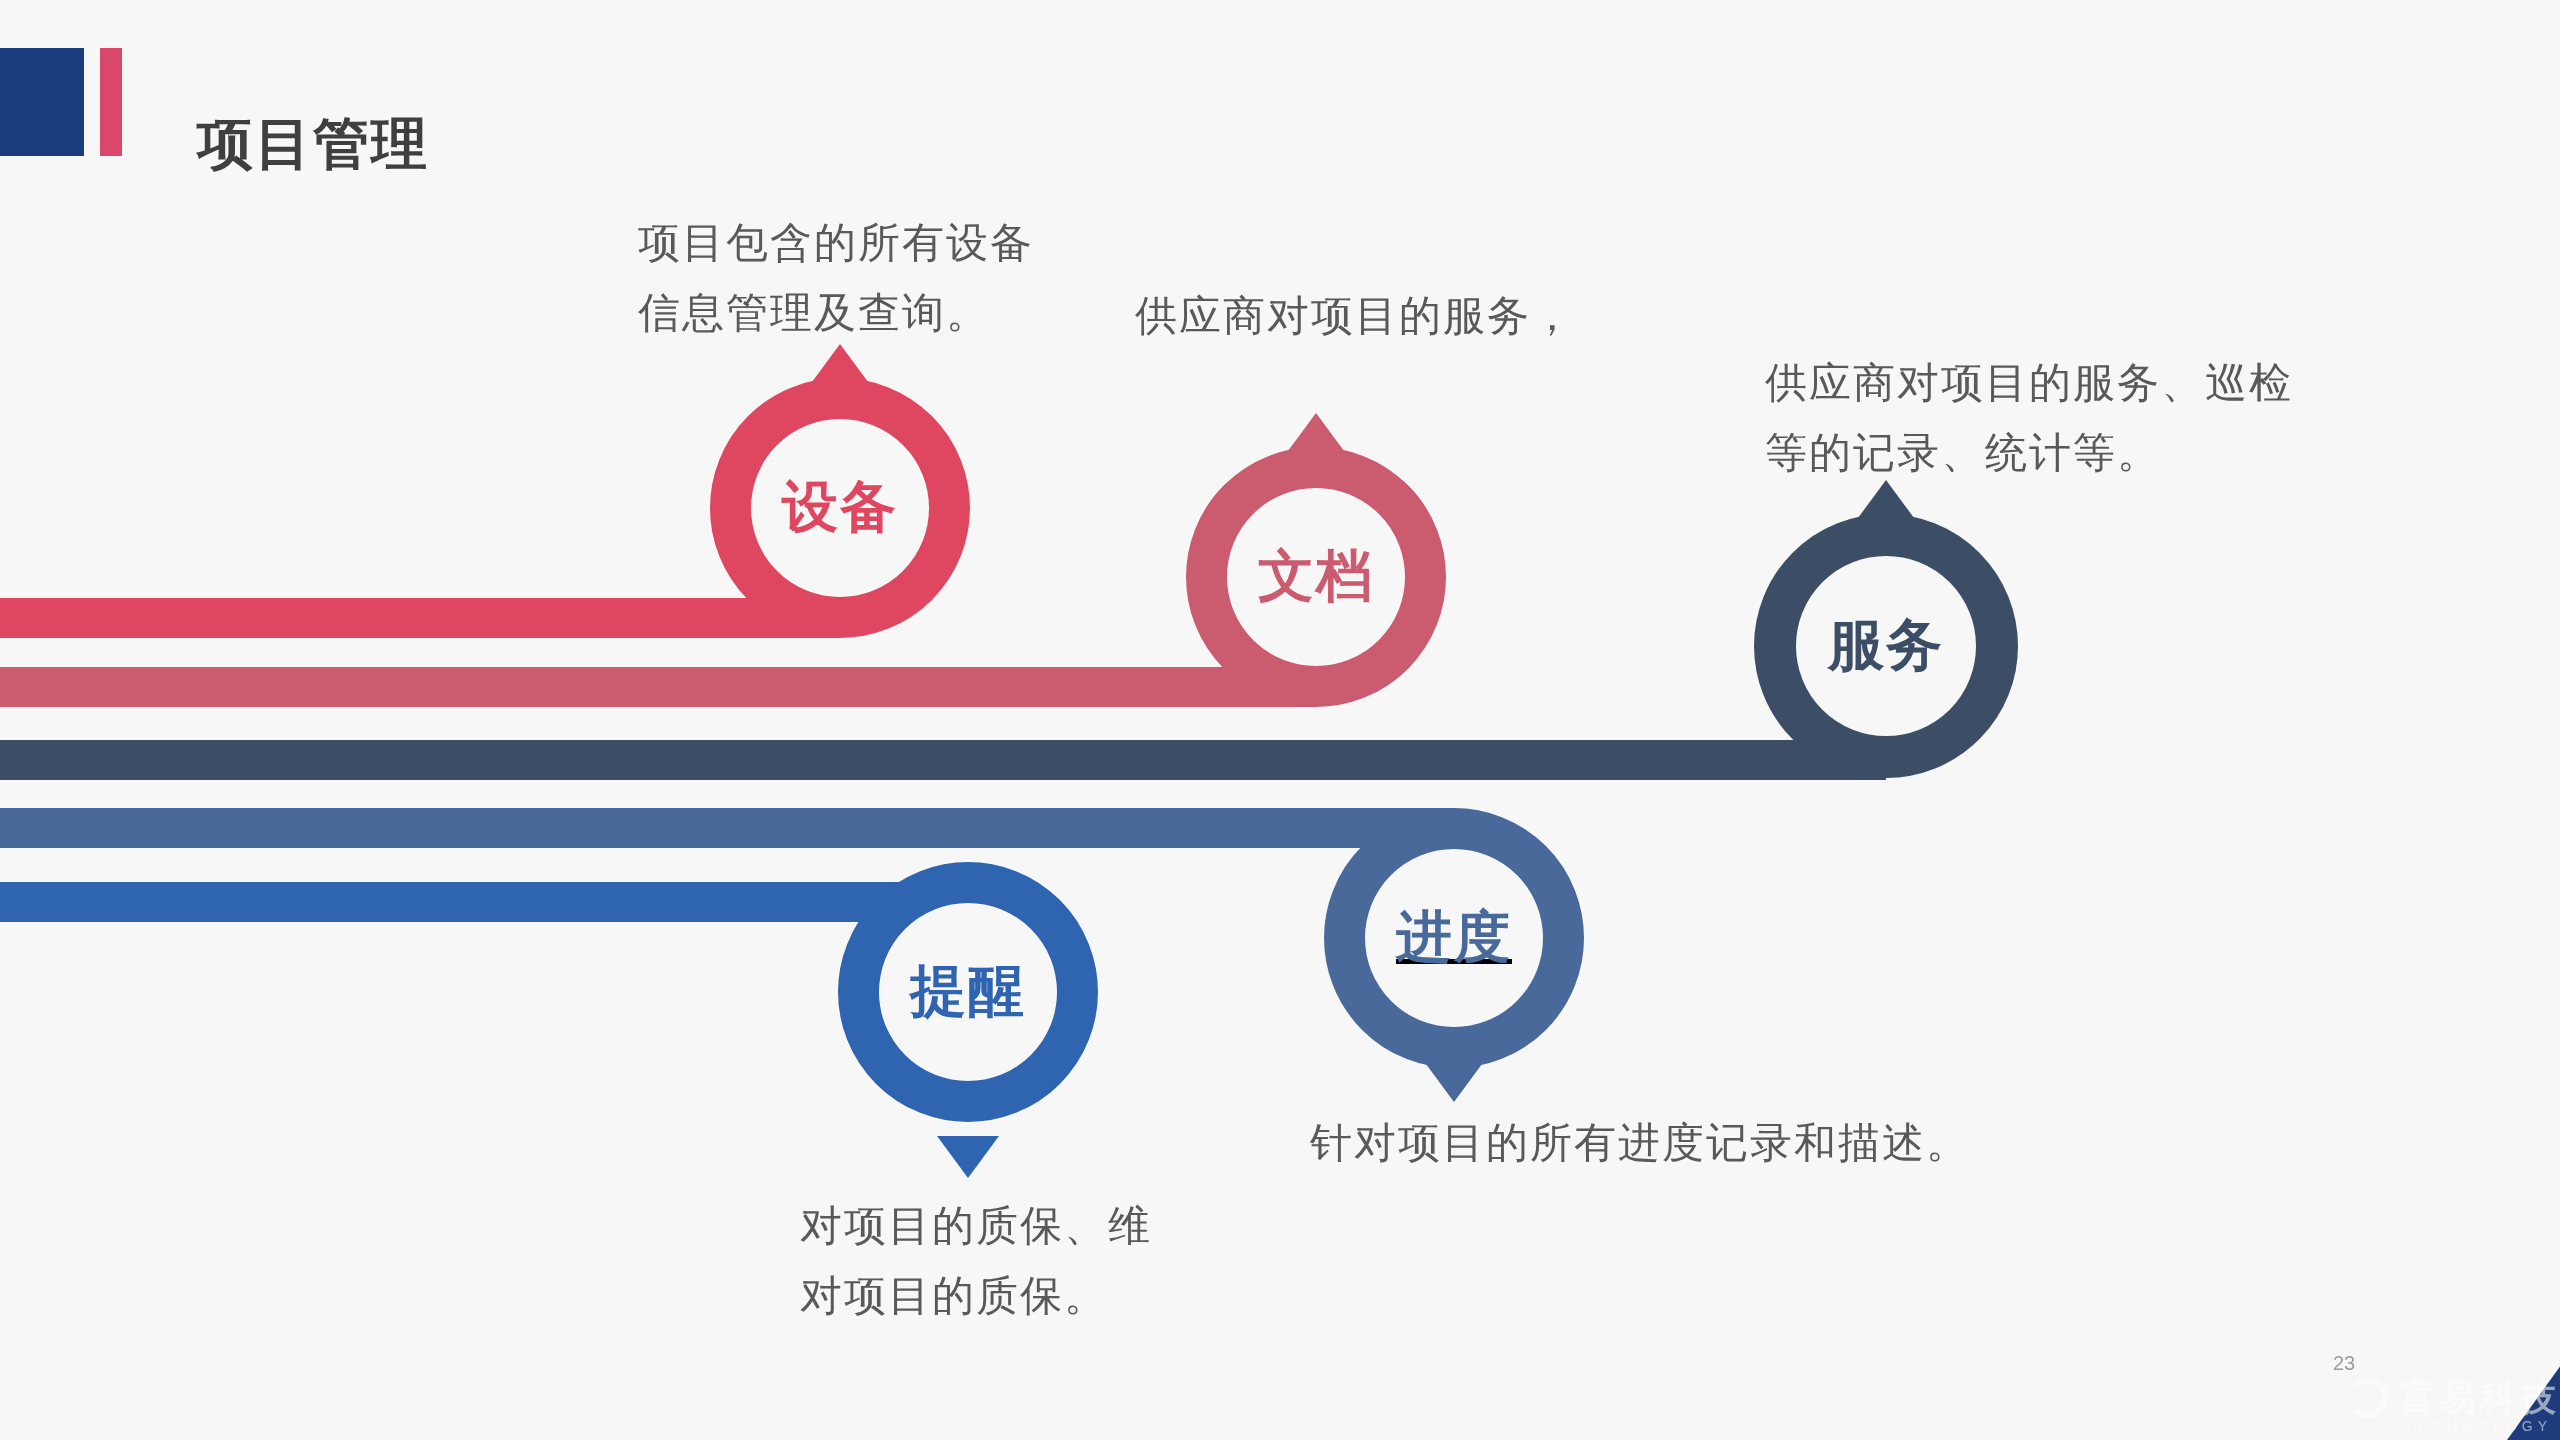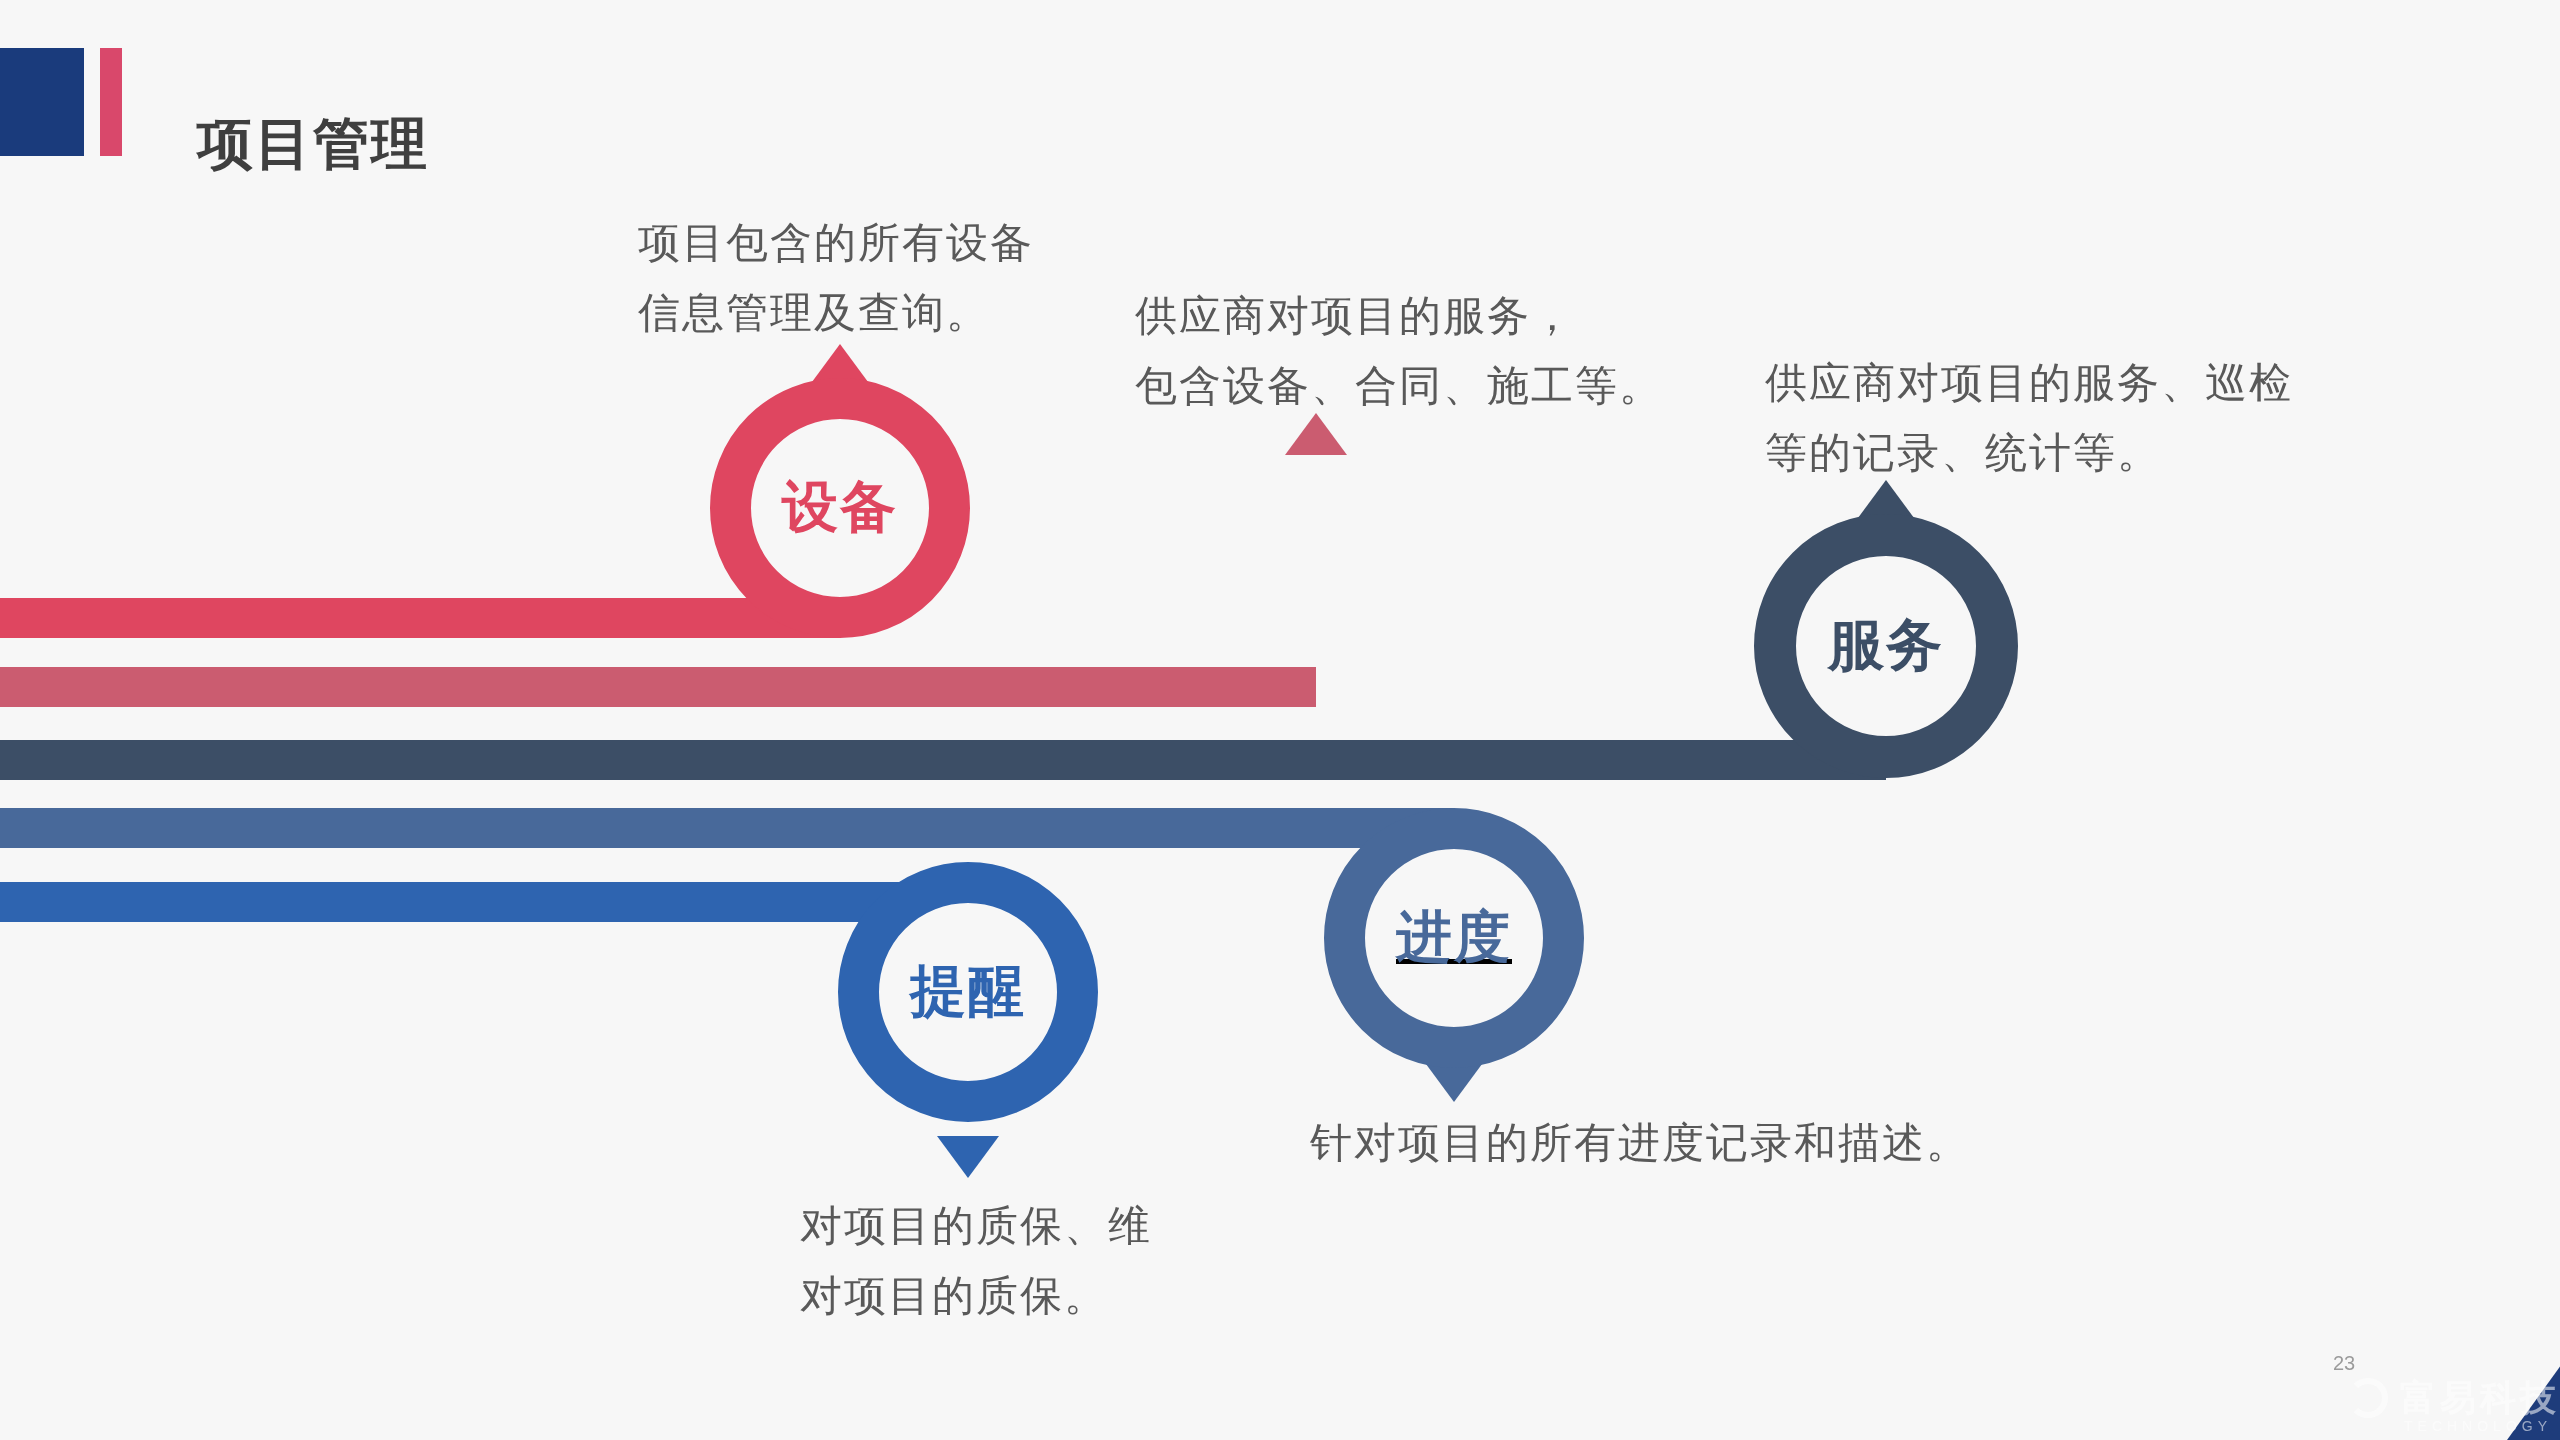--- a/index.html
+++ b/index.html
@@ -105,37 +105,39 @@
 
   <div class="pointer pointer-up pointer-equipment"></div>
   <div class="pointer pointer-up pointer-document"></div>
   <div class="pointer pointer-up pointer-service"></div>
   <div class="pointer pointer-down pointer-progress"></div>
   <div class="pointer pointer-down pointer-reminder"></div>
 
   <div class="ring ring-equipment">
     <span class="ring-label">设备</span>
   </div>
+  <div class="ring ring-document">
+    <span class="ring-label">文档</span>
+  </div>
   <div class="ring ring-service">
     <span class="ring-label">服务</span>
   </div>
   <div class="ring ring-progress">
     <span class="ring-label">进度</span>
   </div>
   <div class="ring ring-reminder">
     <span class="ring-label">提醒</span>
   </div>
 
   <div class="desc desc-equipment">
     <div>项目包含的所有设备</div>
     <div>信息管理及查询。</div>
   </div>
   <div class="desc desc-document">
     <div>供应商对项目的服务，</div>
-    <div>包含设备、合同、施工等。</div>
   </div>
   <div class="desc desc-service">
     <div>供应商对项目的服务、巡检</div>
     <div>等的记录、统计等。</div>
   </div>
   <div class="desc desc-progress">
     <div>针对项目的所有进度记录和描述。</div>
   </div>
   <div class="desc desc-reminder">
     <div>对项目的质保、维</div>

